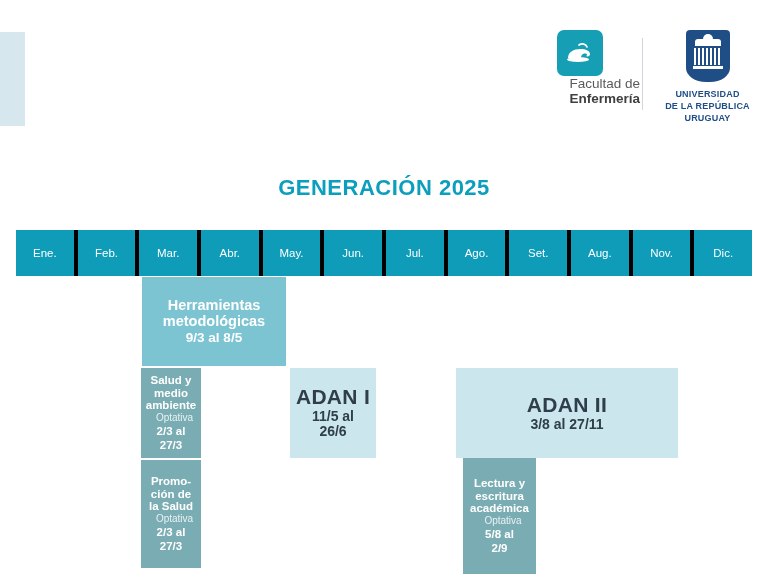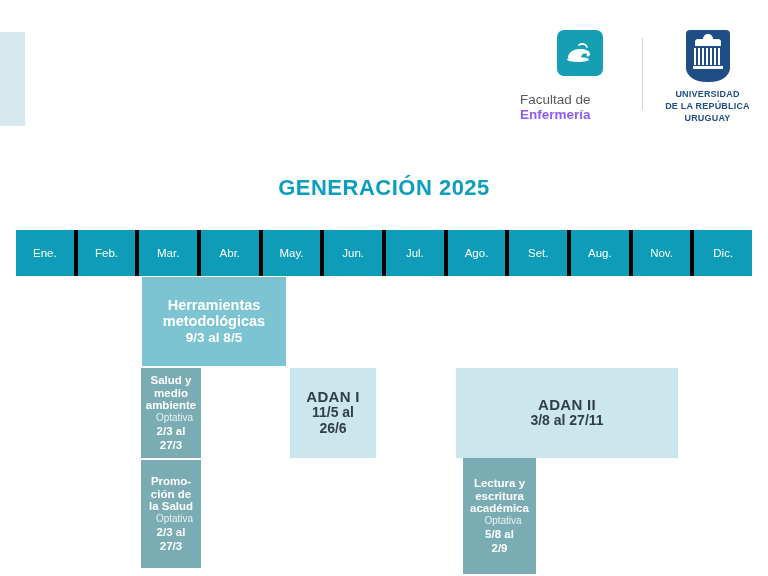--- a/index.html
+++ b/index.html
@@ -68,26 +68,26 @@
   }
   #fenf-mark {
     width: 46px; height: 46px;
     border-radius: 7px;
     background: #169fb4;
     margin: 0 auto;
     position: relative;
   }
   #fenf-mark svg { position: absolute; left: 8px; top: 10px; }
   #fenf-name {
-    text-align: left;
-    margin-top: 16px;
+    text-align: right;
+    margin-top: 0;
     line-height: 15px;
   }
   .fn-1 { font-size: 13.5px; color: #5a5a5a; }
-  .fn-2 { font-size: 13.5px; color: #8b5cf6; font-weight: bold; }
+  .fn-2 { font-size: 13.5px; color: #404040; font-weight: bold; }
 
   #logo-divider {
     position: absolute;
     left: 137px; top: 8px;
     width: 1px; height: 72px;
     background: #cfd6db;
   }
 
   #udelar-logo {
     position: absolute;
@@ -188,21 +188,21 @@
   .block .b-dates {
     font-weight: bold;
     line-height: 1.12;
   }
 
   
   .block.pale {
     background: #cbe6ec;
     color: #2f3e4a;
   }
-  .block.pale .b-title { font-size: 15px; letter-spacing: .3px; }
+  .block.pale .b-title { font-size: 21px; letter-spacing: .3px; }
   .block.pale .b-dates { font-size: 14px; }
 
   
   .block.teal {
     background: #7cc4d2;
   }
   .block.teal .b-title { font-size: 14.5px; }
   .block.teal .b-dates { font-size: 13.5px; }
 
   

